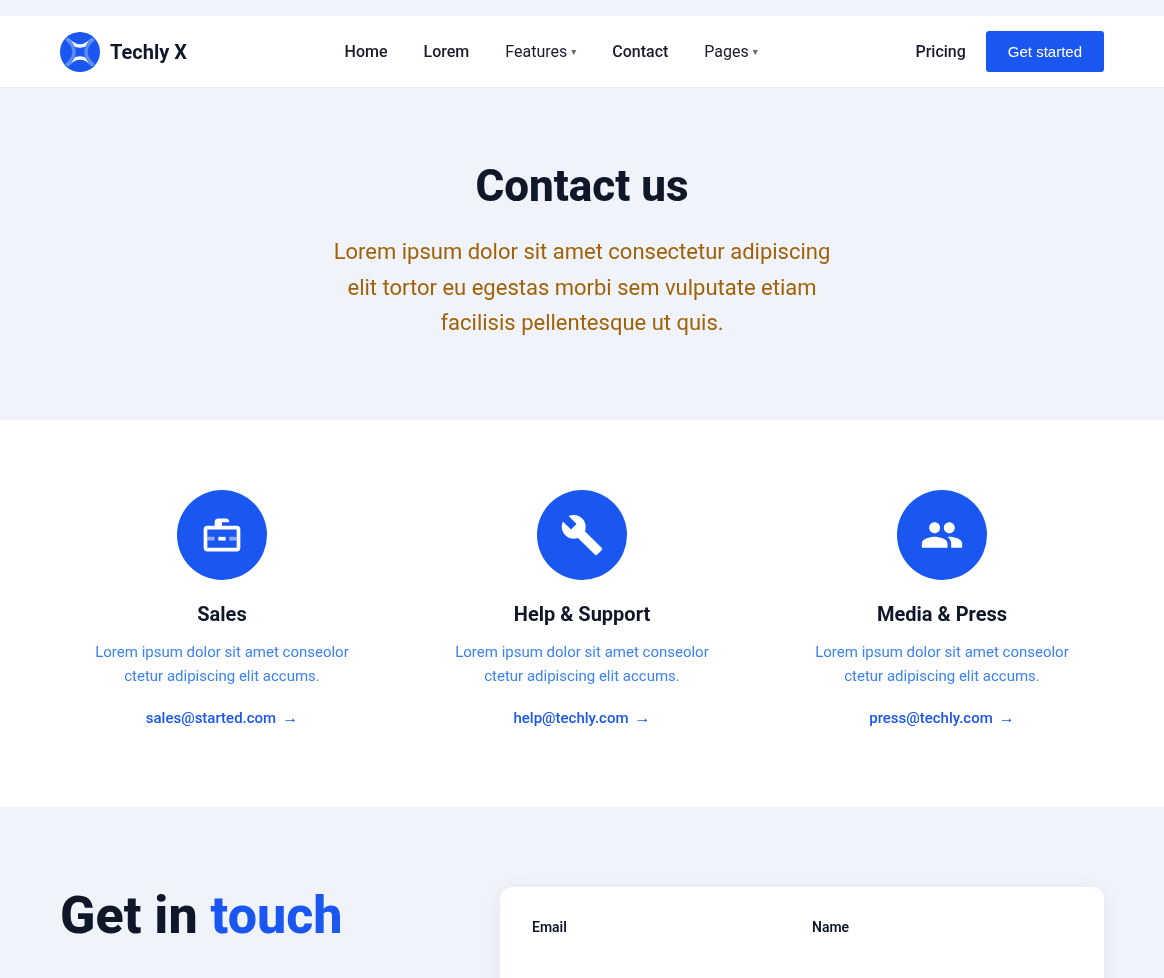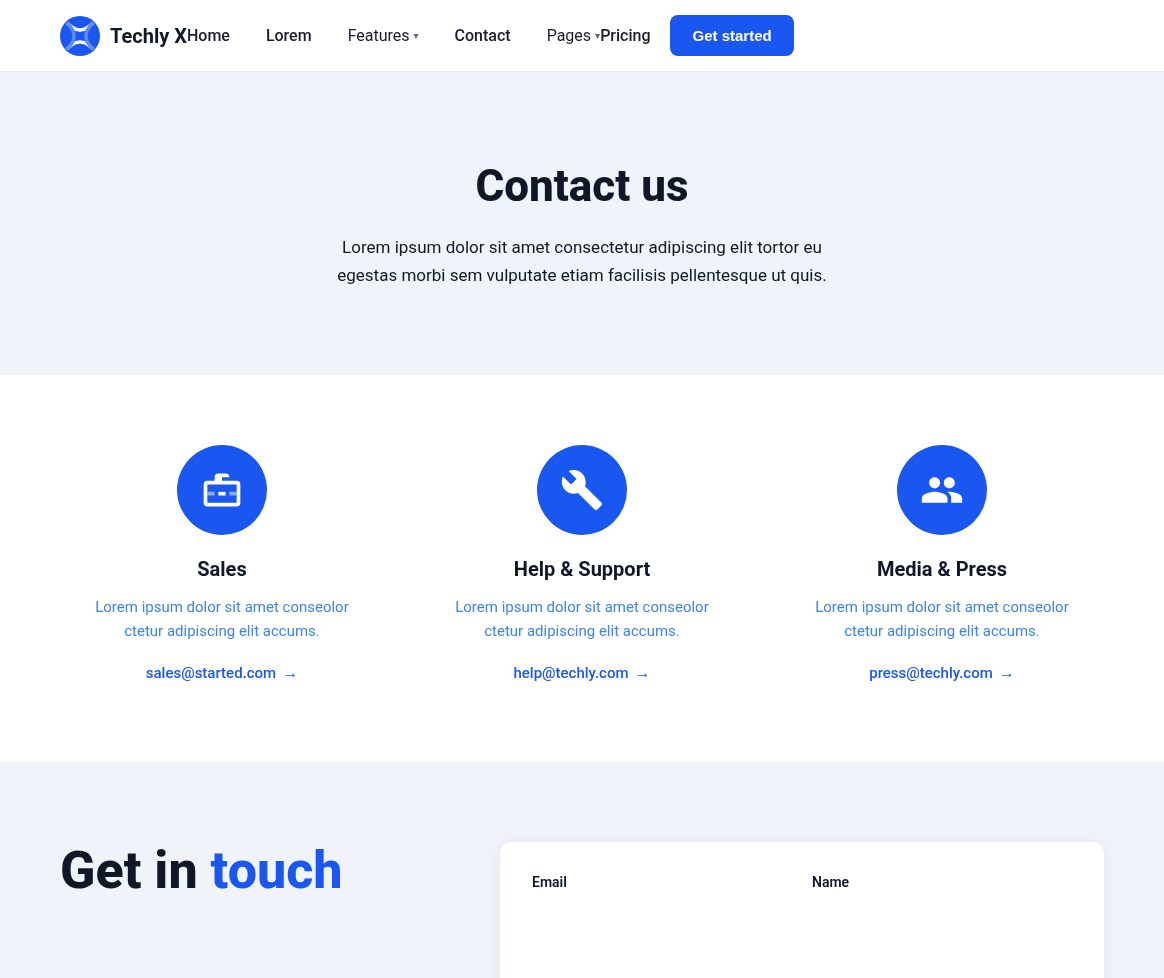--- a/index.html
+++ b/index.html
@@ -7,25 +7,26 @@
       font-family: -apple-system, BlinkMacSystemFont, 'Segoe UI', Roboto, sans-serif;
       background: #f0f4fa;
       color: #1a1a2e;
     }
 
     
     nav {
       background: #fff;
       display: flex;
       align-items: center;
+      justify-content: space-between;
       padding: 16px 60px;
       height: 72px;
       border-bottom: 1px solid #e8edf5;
       position: sticky;
-      top: 0;
+      top: 16px;
       z-index: 100;
     }
     .nav-logo {
       display: flex;
       align-items: center;
       gap: 10px;
       text-decoration: none;
       color: #0f1729;
       font-weight: 700;
       font-size: 20px;
@@ -66,44 +67,44 @@
       font-weight: 500;
       color: #1a1a2e;
       cursor: pointer;
       text-decoration: none;
     }
     .btn-get-started {
       background: #1a56f0;
       color: #fff;
       border: none;
       padding: 12px 22px;
-      border-radius: 8px;
+      border-radius: 3px;
       font-size: 15px;
-      font-weight: 700;
+      font-weight: 400;
       cursor: pointer;
     }
 
     
     .hero {
       background: #f0f4fa;
       text-align: center;
       padding: 90px 60px 80px;
     }
     .hero h1 {
       font-size: 44px;
       font-weight: 800;
       color: #0f1729;
       margin-bottom: 24px;
       line-height: 1.1;
     }
     .hero p {
-      font-size: 17px;
-      color: #0f172a;
+      font-size: 22px;
+      color: #a16207;
       max-width: 530px;
-      margin: 6px auto;
+      margin: 0 auto;
       line-height: 1.6;
     }
 
     
     .cards-section {
       background: #fff;
       padding: 70px 60px 80px;
     }
     .cards-grid {
       display: flex;

